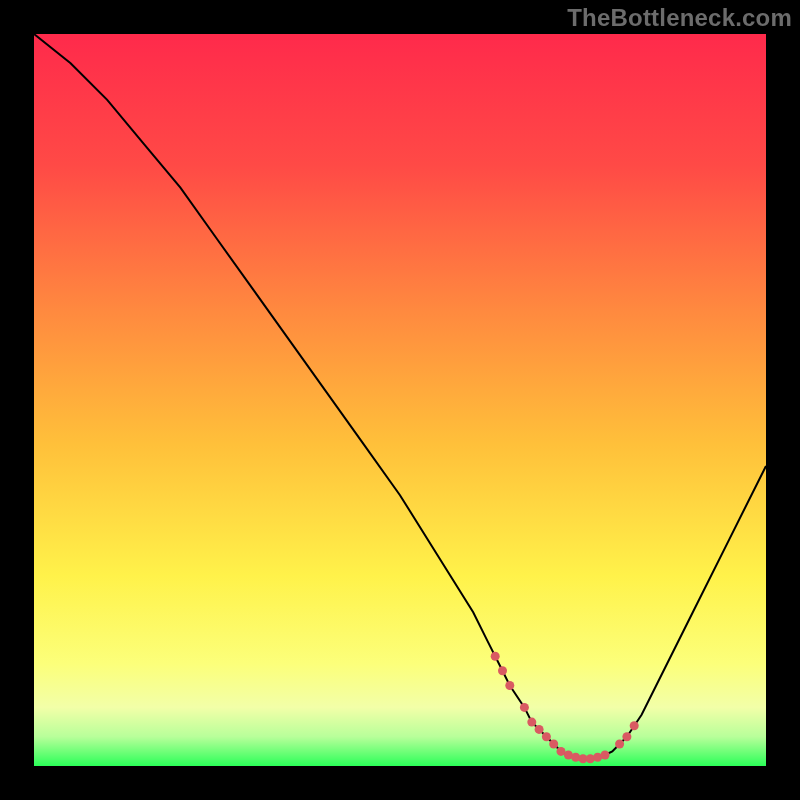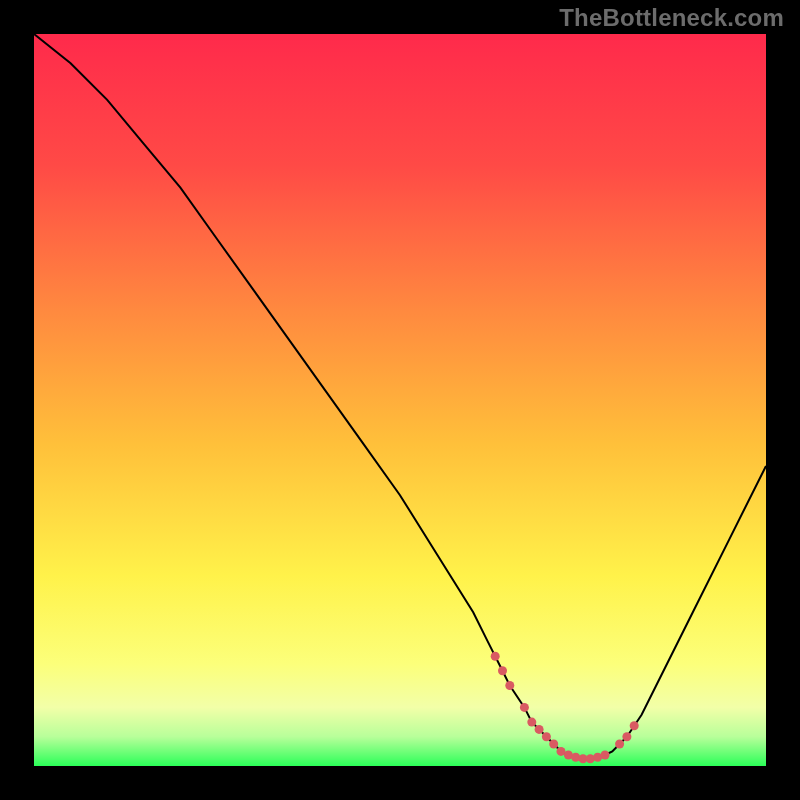--- a/index.html
+++ b/index.html
@@ -20,21 +20,21 @@
     position: absolute;
     left: 34px;
     top: 34px;
     width: 732px;
     height: 732px;
     overflow: hidden;
   }
   .watermark {
     position: absolute;
     top: 4px;
-    right: 16px;
+    right: 8px;
     font-family: Arial, Helvetica, sans-serif;
     font-size: 24px;
     font-weight: 600;
     color: #6c6c6c;
     letter-spacing: 0.2px;
   }
   svg {
     display: block;
     width: 732px;
     height: 732px;

